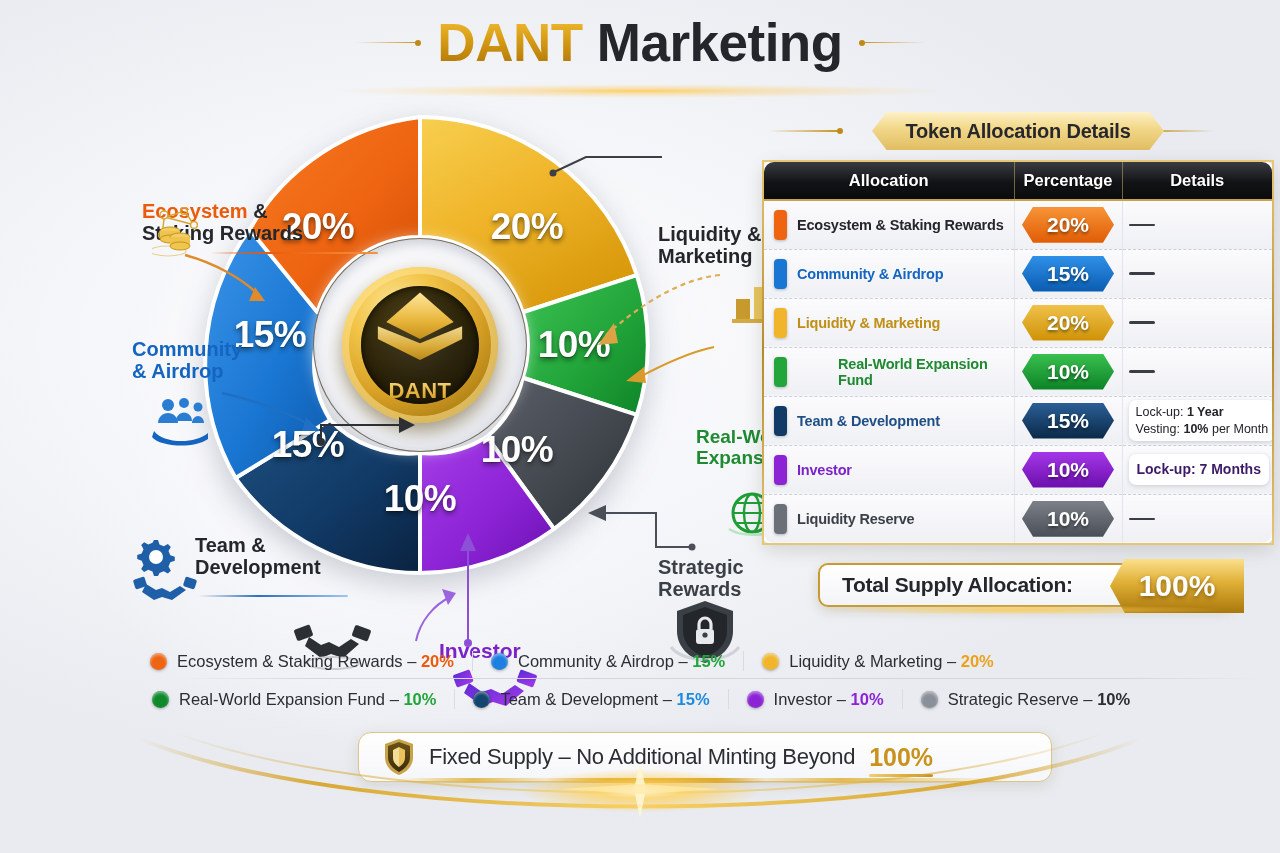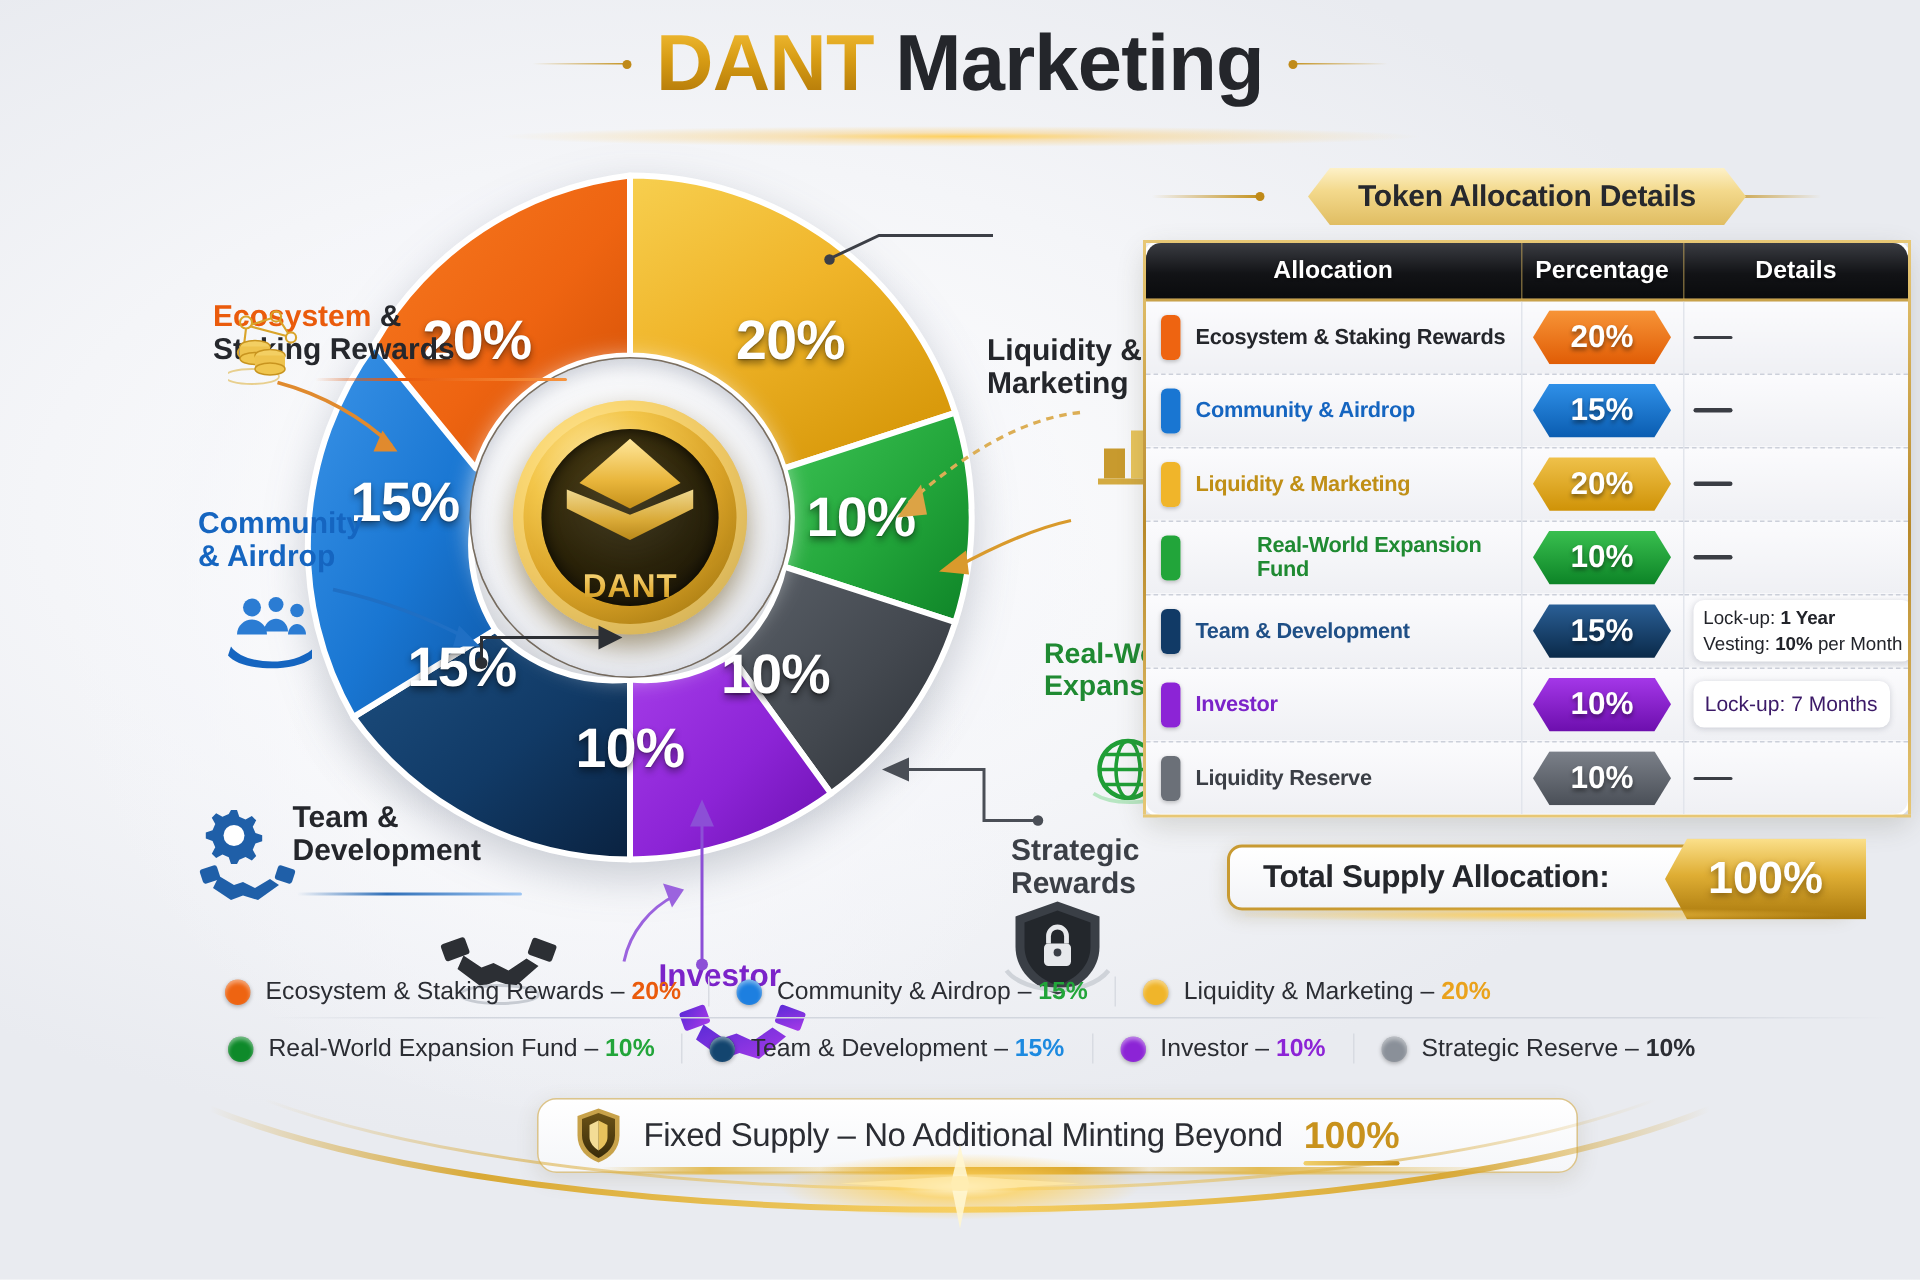--- a/index.html
+++ b/index.html
@@ -117,21 +117,21 @@
   .callout { position: absolute; line-height: 1.12; font-weight: 700; }
   .callout .l1, .callout .l2 { display: block; white-space: nowrap; }
 
   .co-eco   { left: 72px;  top: 105px;  font-size: 20px; text-align: left; }
   .co-eco .accent { color: #ea5b0c; }
   .co-eco .plain  { color: #25272c; font-weight: 700; }
 
   .co-comm  { left: 62px;  top: 243px;  font-size: 20px; color: #1565c0; }
   .co-liq   { left: 588px; top: 128px;  font-size: 20px; color: #24262b; }
   .co-rwf   { left: 626px; top: 331px;  font-size: 19px; color: #1f8a32; }
-  .co-strat { left: 604px; top: 461px;  font-size: 20px; color: #3b3f46; }
+  .co-strat { left: 588px; top: 461px;  font-size: 20px; color: #3b3f46; }
   .co-team  { left: 125px; top: 439px;  font-size: 20px; color: #24262b; }
   .co-inv   { left: 369px; top: 544px;  font-size: 21px; color: #7b23c9; }
 
   .callout-underline {
     position: absolute; height: 2px; border-radius: 2px;
   }
   .ul-eco  { left: 140px; top: 157px; width: 168px;
              background: linear-gradient(90deg, rgba(234,91,12,0), #ea5b0c 35%, #f6943f); }
   .ul-team { left: 128px; top: 500px; width: 150px;
              background: linear-gradient(90deg, rgba(21,101,192,0), #2f6fb8 40%, #9fc6f2); }
@@ -218,21 +218,21 @@
     text-shadow: 0 2px 3px rgba(0,0,0,.45);
   }
 
   .cell-det { display: flex; align-items: center; justify-content: flex-start; padding: 0 6px; }
   .dash { display: inline-block; width: 26px; height: 2.5px; background: #3a3d44; border-radius: 2px; }
   .det-card {
     background: #fff; border-radius: 7px; padding: 4px 7px;
     box-shadow: 0 1px 4px rgba(70,75,95,.22);
     font-size: 12.5px; line-height: 1.35; color: #22242a; white-space: nowrap;
   }
-  .det-card.single { font-size: 14px; font-weight: 400; color: #3c1a68; padding: 6px 8px; }
+  .det-card.single { font-size: 14px; font-weight: 700; color: #3c1a68; padding: 6px 8px; }
   .det-card b { font-weight: 700; }
 
   
   .total-bar {
     position: absolute; left: 818px; top: 563px; width: 416px; height: 44px;
     background: linear-gradient(180deg, #ffffff 0%, #f3f4f7 100%);
     border: 2px solid #c89a31; border-radius: 10px;
     display: flex; align-items: center; box-shadow: 0 4px 12px rgba(120,100,40,.22);
   }
   .total-label { font-size: 21px; font-weight: 700; color: #24262b; padding-left: 22px; letter-spacing: -.3px; }

